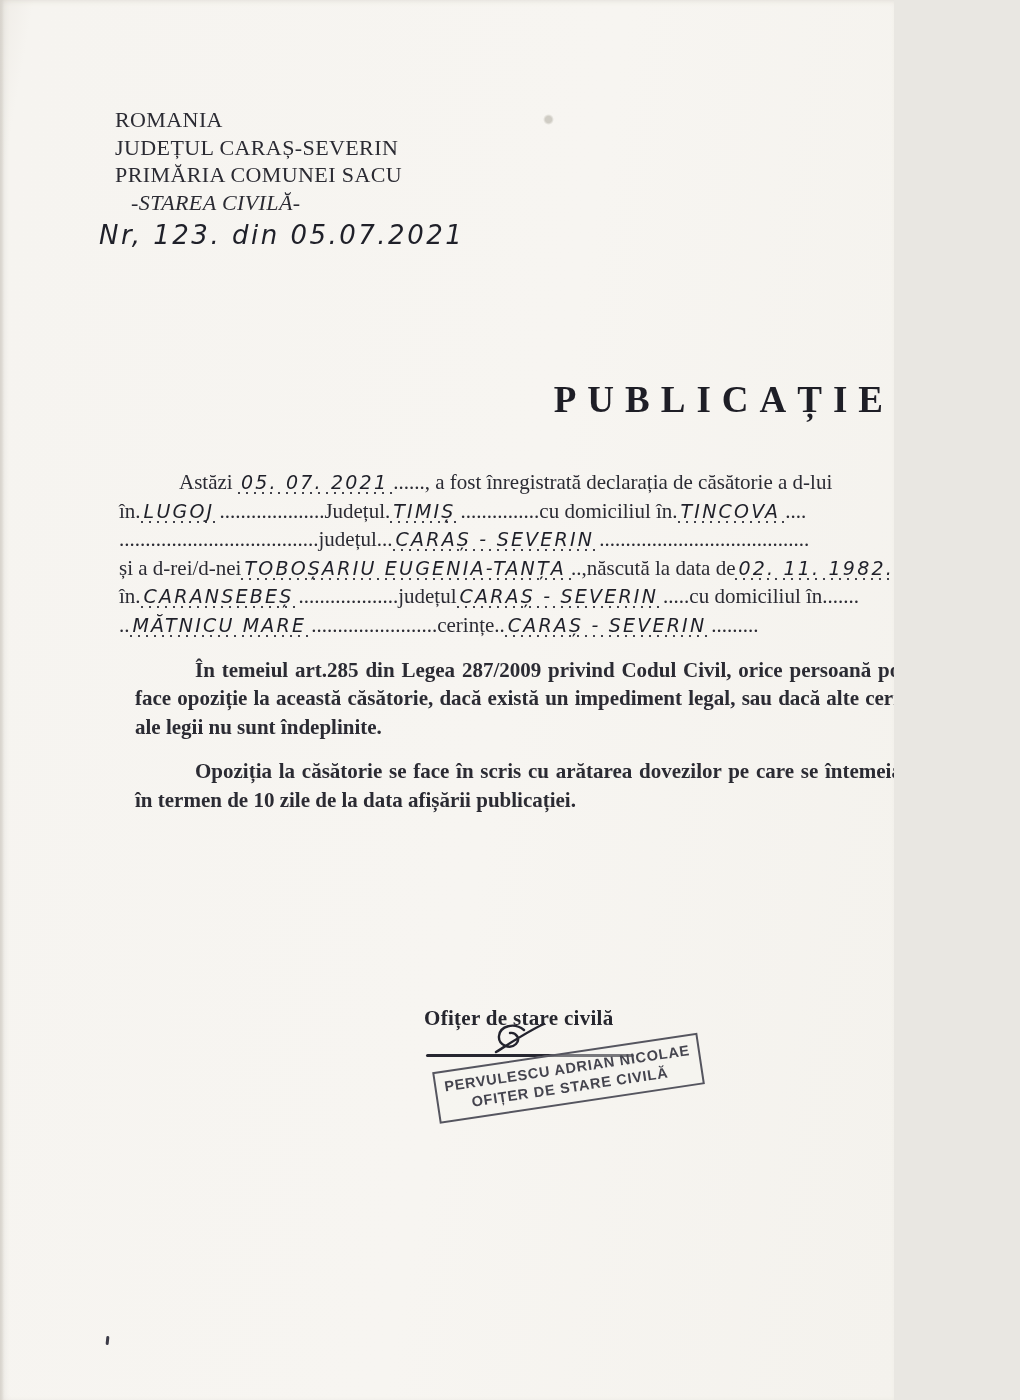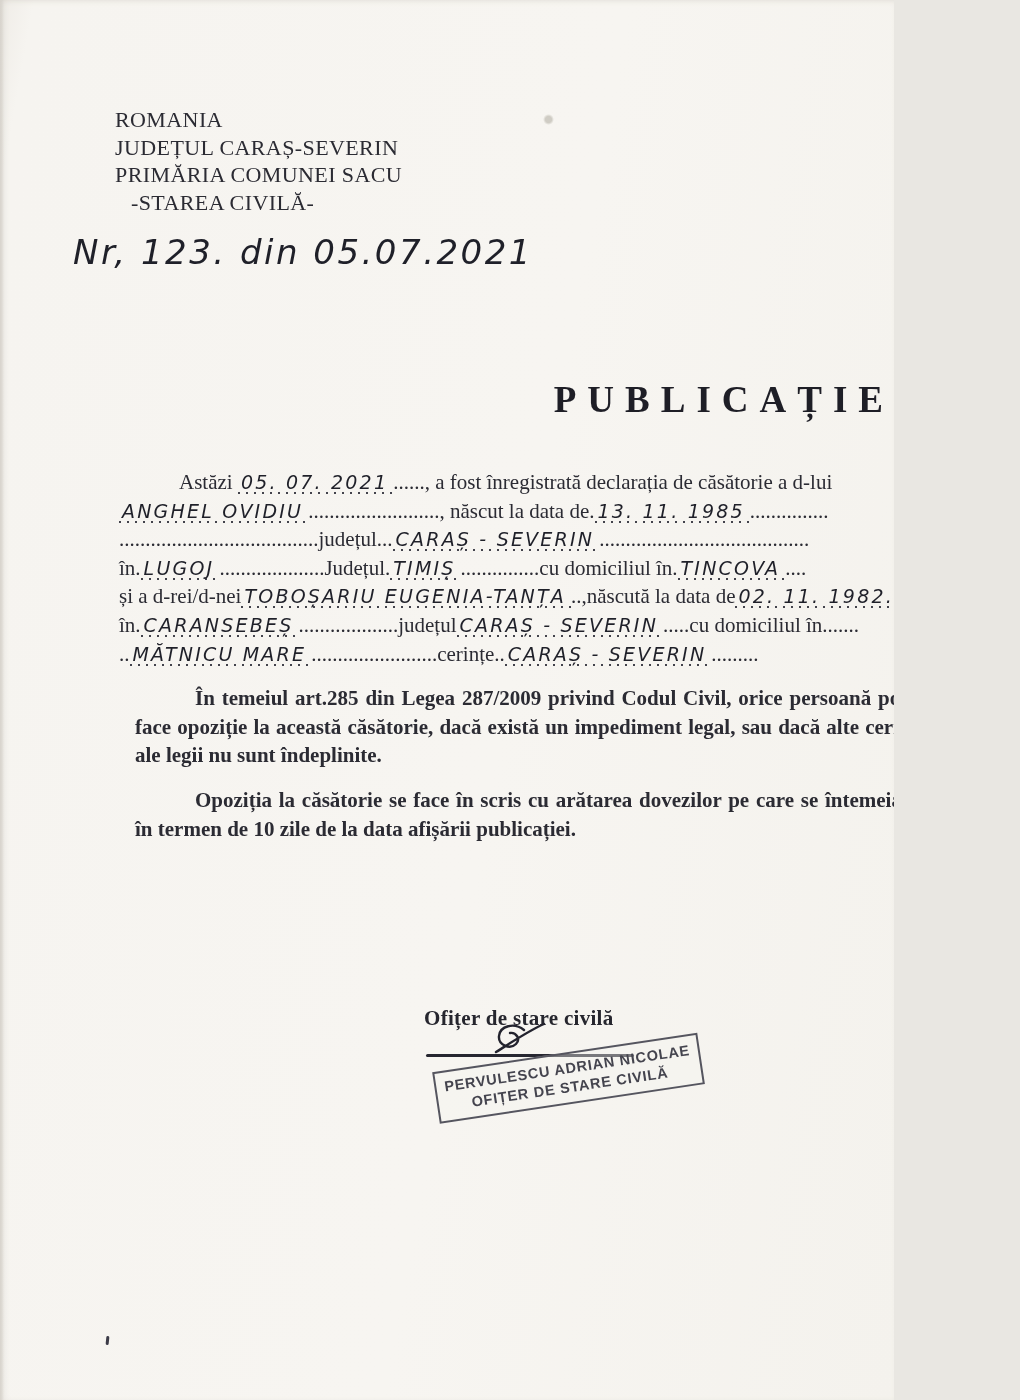--- a/index.html
+++ b/index.html
@@ -3,28 +3,28 @@
 <meta charset="utf-8">
 <style>
   html,body{margin:0;padding:0;background:#e9e7e2;}
   .page{
     position:relative;width:894px;height:1400px;overflow:hidden;
     background:linear-gradient(100deg,#efece7 0%, #f6f4f0 3%, #f7f5f1 55%, #f4f2ed 100%);
     font-family:"Liberation Serif", serif;color:#26262e;
     box-shadow:inset 6px 0 10px -6px #c9c5bd, inset 0 4px 8px -6px #d6d2ca;
   }
   .header{position:absolute;left:115px;top:106px;font-size:22px;line-height:27.5px;letter-spacing:.4px;color:#2b2b33;}
-  .header .hline3{padding-left:16px;}
+  .header .hline3{padding-left:16px;font-style:italic;}
   .hand{
     font-family:"DejaVu Sans", sans-serif;font-style:italic;
     letter-spacing:2.2px;color:#1f2029;padding:0 5px 2px 3px;
     background-image:repeating-linear-gradient(90deg,#43434c 0 2px,transparent 2px 8px);
     background-size:100% 2px;background-repeat:no-repeat;background-position:0 96%;
   }
-  .nrline{position:absolute;left:70px;top:220px;font-size:34px;letter-spacing:2.5px;background:none;margin-top:12px;}
+  .nrline{position:absolute;left:96px;top:220px;font-size:26px;letter-spacing:2.5px;background:none;}
   .title{position:absolute;left:0;top:378px;width:100%;text-align:right;
     font-size:37px;font-weight:bold;letter-spacing:11px;color:#1e1e26;}
   .body{position:absolute;left:119px;top:468px;width:824px;font-size:21px;line-height:28.6px;color:#2b2b33;}
   .bodyline{white-space:nowrap;}
   .bodyline .hand{font-size:19px;}
   .indent{text-indent:60px;}
   .para{text-align:justify;text-indent:60px;margin:16px;font-weight:bold;}
   .sig-label{position:absolute;left:424px;top:1006px;font-size:21px;font-weight:bold;color:#26262e;letter-spacing:.3px;}
   .sig-mark{position:absolute;left:486px;top:1020px;}
   .sig-line{position:absolute;left:426px;top:1054px;width:208px;height:3px;background:#262630;border-radius:2px;}
@@ -53,23 +53,22 @@
       <div class="hline hline2">PRIMĂRIA COMUNEI  SACU</div>
       <div class="hline hline3">-STAREA CIVILĂ-</div>
     </div>
 
   <div class="hand nrline">Nr, 123. din 05.07.2021</div>
 
   <div class="title">PUBLICAȚIE</div>
 
   <div class="body">
     <div class="bodyline indent"><span class="print">Astăzi </span><span class="hand">05. 07. 2021</span><span class="print">......, a fost înregistrată  declarația de căsătorie a d-lui</span></div>
-    <div class="bodyline"><span class="hand">ANGHEL OVIDIU</span><span class="print">........................., născut la data de.</span><span class="hand">13. 11. 1985</span><span class="print">...............</span></div>
+    <div class="bodyline"><span class="print">în.</span><span class="hand">LUGOJ</span><span class="print">....................Județul.</span><span class="hand">TIMIȘ</span><span class="print">...............cu domiciliul în.</span><span class="hand">TINCOVA</span><span class="print">....</span></div>
     <div class="bodyline"><span class="print">......................................județul...</span><span class="hand">CARAȘ - SEVERIN</span><span class="print">........................................</span></div>
-    <div class="bodyline"><span class="print">în.</span><span class="hand">LUGOJ</span><span class="print">....................Județul.</span><span class="hand">TIMIȘ</span><span class="print">...............cu domiciliul în.</span><span class="hand">TINCOVA</span><span class="print">....</span></div>
     <div class="bodyline"><span class="print">și a d-rei/d-nei</span><span class="hand">TOBOȘARIU  EUGENIA-TANȚA</span><span class="print">..,născută la data de</span><span class="hand">02. 11. 1982.</span></div>
     <div class="bodyline"><span class="print">în.</span><span class="hand">CARANSEBEȘ</span><span class="print">...................județul</span><span class="hand">CARAȘ - SEVERIN</span><span class="print">.....cu domiciliul în.......</span></div>
     <div class="bodyline"><span class="print">..</span><span class="hand">MĂTNICU  MARE</span><span class="print">........................cerințe..</span><span class="hand">CARAȘ - SEVERIN</span><span class="print">.........</span></div>
     <p class="para">În temeiul art.285 din Legea 287/2009 privind Codul Civil, orice persoană poate face opoziție la această căsătorie, dacă există un impediment legal, sau dacă alte cerințe ale legii nu sunt îndeplinite.</p>
     <p class="para">Opoziția la căsătorie se face în scris cu arătarea dovezilor pe care se întemeiază, în termen de 10 zile de la data afișării publicației.</p>
   </div>
 
   <div class="sig-label">Ofițer de stare civilă</div>
 
   <svg class="sig-mark" width="70" height="38" viewBox="0 0 70 38">

